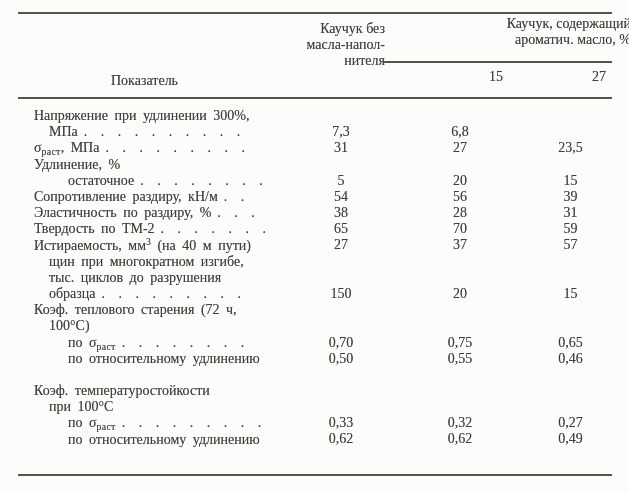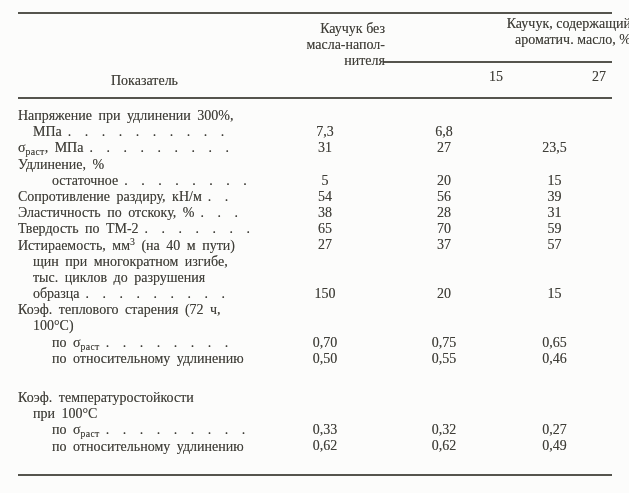--- a/index.html
+++ b/index.html
@@ -21,26 +21,26 @@
   .rule-partial{position:absolute;left:383px;width:229px;top:61px;height:2px;background:#55544d;}
 
   .hdr{position:absolute;text-align:right;line-height:16px;}
   .hdr-indicator{left:18px;top:57px;width:160px;margin-top:16px;}
   .hdr-nooil{left:265px;top:21px;width:120px;}
   .hdr-group{left:406px;top:16px;width:225px;}
   .hdr-15{left:385px;top:69px;width:118px;}
   .hdr-27{left:503px;top:69px;width:103px;}
   .hline{display:block;}
 
-  .tbody{position:absolute;left:0;top:104px;width:629px;padding-left:18px;box-sizing:border-box;}
+  .tbody{position:absolute;left:0;top:104px;width:629px;padding-left:34px;box-sizing:border-box;}
   .row{display:flex;height:16.2px;line-height:16.2px;align-items:baseline;}
   .lbl{flex:0 0 247px;box-sizing:border-box;white-space:nowrap;word-spacing:3px;}
   .ind1 .lbl{padding-left:15px;}
   .ind2 .lbl{padding-left:34px;}
-  .gap{margin-top:23px;}
+  .gap{margin-top:16px;}
   .val{flex:0 0 120px;text-align:center;}
   .val.v2{flex-basis:118px;}
   .val.v3{flex-basis:103px;}
   .dots{letter-spacing:5px;margin-left:6px;word-spacing:0;}
   sub{font-size:.7em;vertical-align:-.28em;letter-spacing:.3px;}
   sup{font-size:.7em;vertical-align:.5em;}
 </style>
 </head>
 <body>
 
@@ -102,21 +102,21 @@
     </div>
 
     <div class="row ind0">
       <div class="lbl"><span>Сопротивление раздиру, кН/м</span><sub></sub><span></span><sup></sup><span></span><span class="dots">. .</span></div>
       <div class="val">54</div>
       <div class="val v2">56</div>
       <div class="val v3">39</div>
     </div>
 
     <div class="row ind0">
-      <div class="lbl"><span>Эластичность по отскоку, %</span><sub></sub><span></span><sup></sup><span></span><span class="dots">. . .</span></div>
+      <div class="lbl"><span>Эластичность по раздиру, %</span><sub></sub><span></span><sup></sup><span></span><span class="dots">. . .</span></div>
       <div class="val">38</div>
       <div class="val v2">28</div>
       <div class="val v3">31</div>
     </div>
 
     <div class="row ind0">
       <div class="lbl"><span>Твердость по ТМ-2</span><sub></sub><span></span><sup></sup><span></span><span class="dots">. . . . . . .</span></div>
       <div class="val">65</div>
       <div class="val v2">70</div>
       <div class="val v3">59</div>

